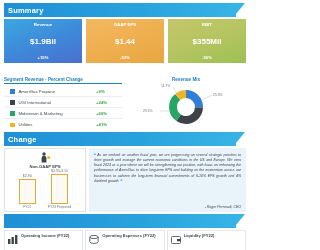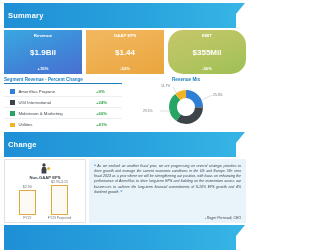--- a/index.html
+++ b/index.html
@@ -12,21 +12,21 @@
   #page {
     position: relative;
     width: 250px; height: 250px;
     background: #ffffff;
     padding: 3px 4px 0 4px;
   }
 
   
   .banner {
     position: relative;
-    height: 25px;
+    height: 14px;
     display: flex;
     align-items: center;
     margin-bottom: 2px;
   }
   .banner-fill {
     position: absolute;
     left: 0; top: 0; bottom: 0;
     width: 96%;
     background: linear-gradient(90deg,#1f8fd6 0%,#29a3dd 60%,#36b4e5 100%);
   }
@@ -44,41 +44,41 @@
     font-weight: bold;
     padding-left: 4px;
     letter-spacing: .2px;
   }
 
   
   .kpi-row {
     display: flex;
     gap: 4px;
     height: 44px;
-    margin-bottom: 3px;
+    margin-bottom: 14px;
   }
   .kpi {
     flex: 1;
     display: flex;
     flex-direction: column;
     align-items: center;
     justify-content: space-between;
     padding: 3px 2px 3px 2px;
     color: #ffffff;
     text-align: center;
   }
   .kpi-label { font-size: 4.4px; font-weight: bold; line-height: 1.15; }
   .kpi-sub { font-size: 2.7px; font-weight: normal; line-height: 1.1; opacity: .95; }
   .kpi-value { font-size: 8px; font-weight: bold; }
   .kpi-delta { font-size: 4.2px; font-weight: bold; }
 
   .kpi-a { background: linear-gradient(160deg,#3aa8e0 0%,#3f87d8 55%,#4a6fd0 100%); }
   .kpi-b { background: linear-gradient(160deg,#49c2cf 0%,#57c49f 55%,#6cc46a 100%); }
   .kpi-c { background: linear-gradient(160deg,#f2b860 0%,#eeae4e 55%,#e9a63f 100%); }
-  .kpi-d { background: linear-gradient(160deg,#c5c66a 0%,#b3c45f 55%,#9dc055 100%); border-radius: 15px; }
+  .kpi-d { background: linear-gradient(160deg,#c5c66a 0%,#b3c45f 55%,#9dc055 100%); }
 
   
   .mid { display: flex; gap: 4px; margin-bottom: 2px; }
   .segments { width: 118px; }
   .mix { flex: 1; }
 
   .sub-head {
     font-size: 4.6px;
     font-weight: bold;
     color: #1f7fc0;

